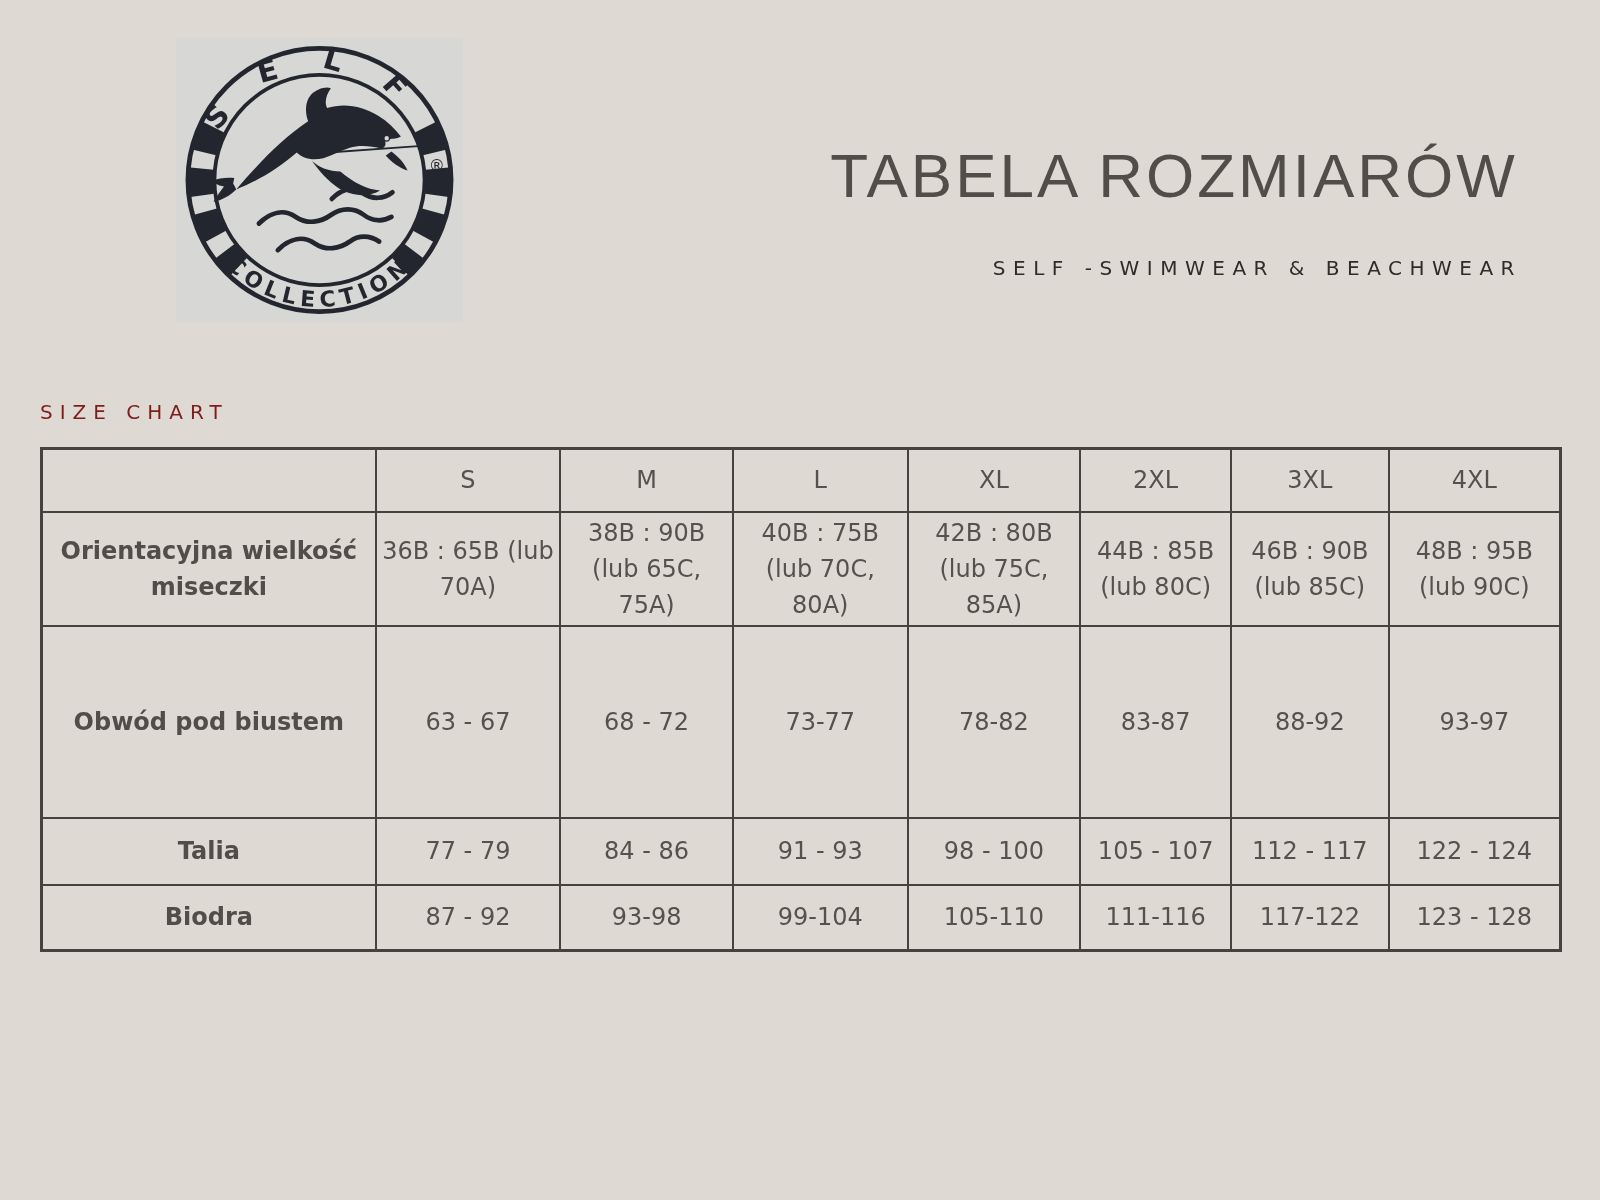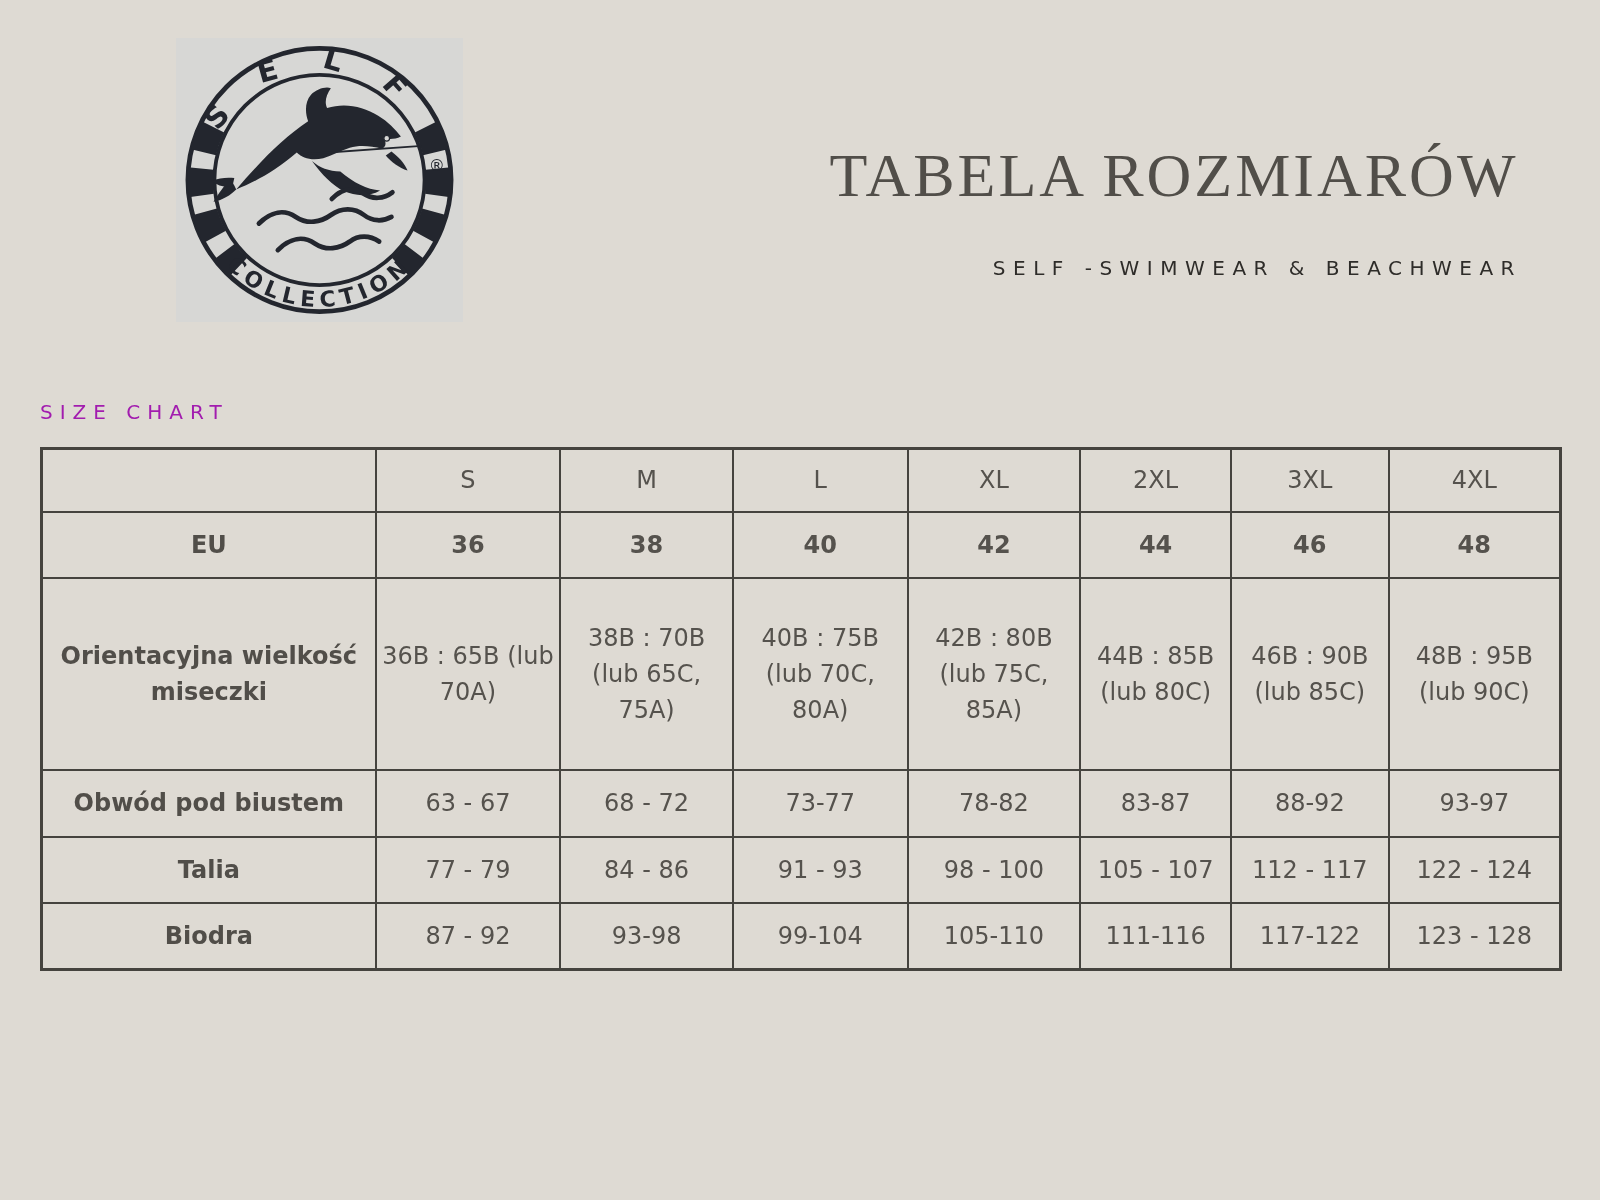--- a/index.html
+++ b/index.html
@@ -21,36 +21,36 @@
     overflow:hidden;
   }
   .logo-square{
     position:absolute;left:176px;top:38px;width:287px;height:284px;
     background:var(--logo-bg);
     display:flex;align-items:center;justify-content:center;
   }
   .page-title{
     position:absolute;left:808px;top:140px;width:732px;
     text-align:center;
-    font-family:Liberation Serif, serif;
+    font-family:Liberation Sans, sans-serif;
     font-size:62px;letter-spacing:3px;font-weight:400;
     color:var(--title);
     white-space:nowrap;
   }
   .page-subtitle{
     position:absolute;left:820px;top:256px;width:710px;
     text-align:right;padding-right:8px;
     font-size:20px;letter-spacing:7.5px;font-weight:400;
     color:var(--subtitle);
     white-space:nowrap;
   }
   .section-label{
     position:absolute;left:40px;top:400px;
     font-size:20px;letter-spacing:7px;
-    color:#a21caf;
+    color:#7f1d1d;
   }
   .size-table{
     position:absolute;left:40px;top:447px;width:1522px;
     border-collapse:collapse;table-layout:fixed;
     border:3px solid var(--table-border);
     color:var(--table-text);
     font-size:24px;
   }
   .size-table th,.size-table td{
     border:2px solid var(--table-border);
@@ -145,34 +145,24 @@
         <th>S</th>
         <th>M</th>
         <th>L</th>
         <th>XL</th>
         <th>2XL</th>
         <th>3XL</th>
         <th>4XL</th>
       </tr>
     </thead>
   <tbody>
-      <tr class="bold-values">
-        <th>EU</th>
-        <td>36</td>
-        <td>38</td>
-        <td>40</td>
-        <td>42</td>
-        <td>44</td>
-        <td>46</td>
-        <td>48</td>
-      </tr>
       <tr>
         <th>Orientacyjna wielkość miseczki</th>
         <td>36B : 65B (lub 70A)</td>
-        <td>38B : 70B (lub 65C, 75A)</td>
+        <td>38B : 90B (lub 65C, 75A)</td>
         <td>40B : 75B (lub 70C, 80A)</td>
         <td>42B : 80B (lub 75C, 85A)</td>
         <td>44B : 85B (lub 80C)</td>
         <td>46B : 90B (lub 85C)</td>
         <td>48B : 95B (lub 90C)</td>
       </tr>
       <tr>
         <th>Obwód pod biustem</th>
         <td>63 - 67</td>
         <td>68 - 72</td>

